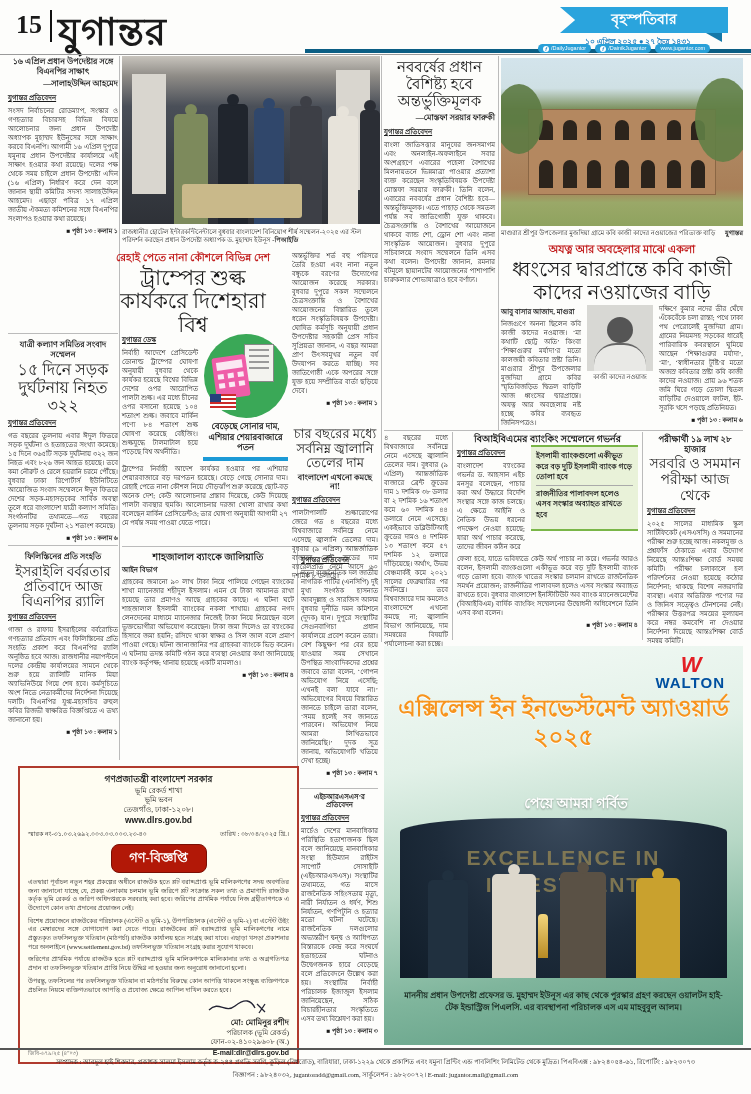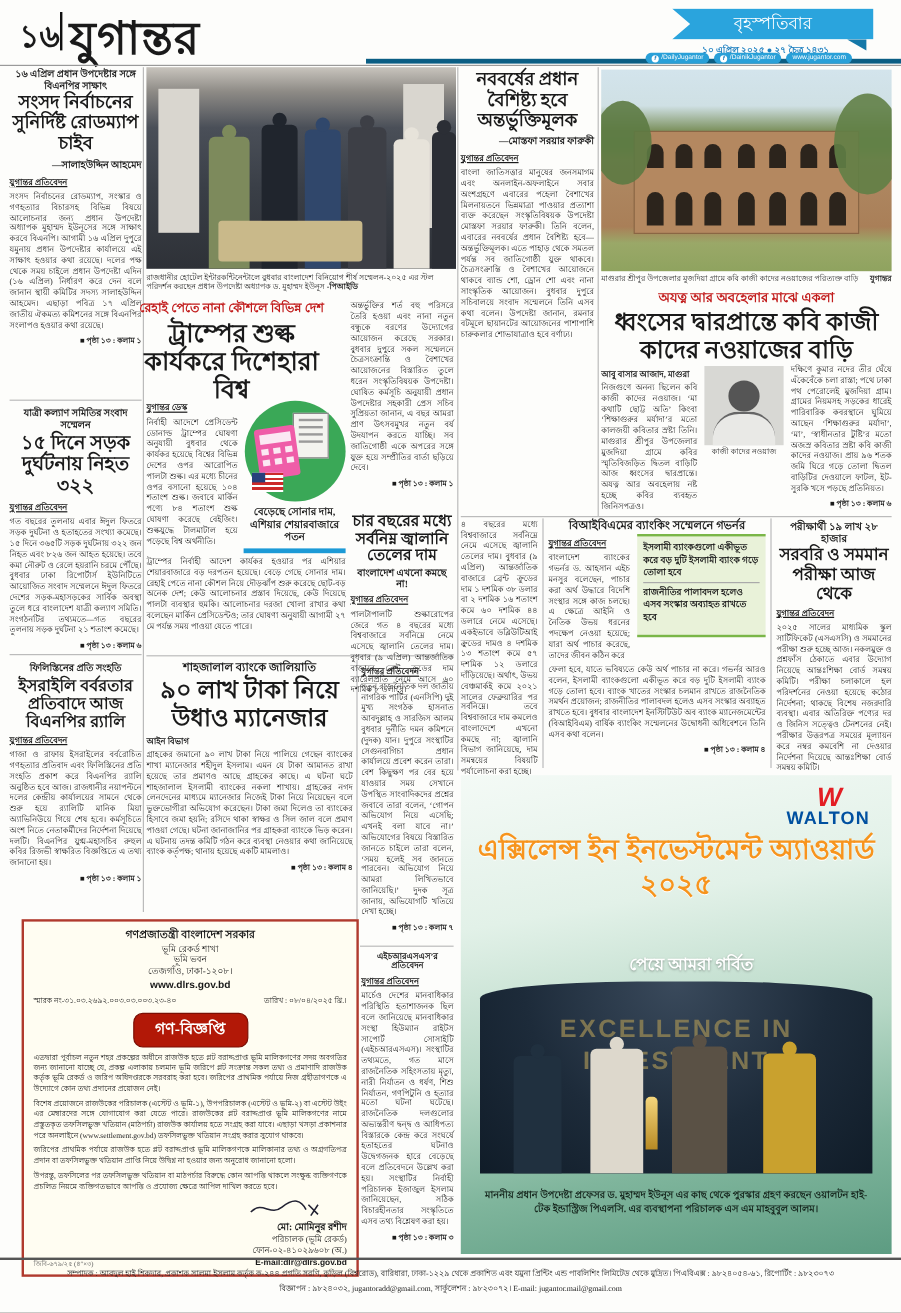--- a/index.html
+++ b/index.html
@@ -8,37 +8,37 @@
     position:relative; width:751px; height:1094px; margin:0 auto;
     background:#fdfdfb; overflow:hidden;
     font-family:"Liberation Serif","DejaVu Serif",serif; color:#1a1a1a;
   }
   
   .pageno { position:absolute; left:16px; top:10px; font-size:26px; font-weight:bold; }
   .logo-sep { position:absolute; left:50px; top:10px; width:2px; height:32px; background:#111; }
   .masthead { position:absolute; left:58px; top:2px; font-size:38px; font-weight:900; letter-spacing:1px; font-family:"Liberation Sans","DejaVu Sans",sans-serif; }
   .ribbon { position:absolute; left:560px; top:7px; width:168px; height:26px; background:#2aa4dd;
     clip-path:polygon(0 0,100% 0,100% 100%,0 100%,9% 50%);
-    color:#fff; font-weight:normal; font-size:14px; display:flex; align-items:center; justify-content:center;text-align:right; }
+    color:#fff; font-weight:bold; font-size:14px; display:flex; align-items:center; justify-content:center;text-align:right; }
   .ribbon-fold { position:absolute; left:706px; top:33px; width:0; height:0;
     border-left:16px solid transparent; border-top:9px solid #1478a8; }
   .dateline { position:absolute; left:548px; top:36px; width:180px; text-align:center;
     font-size:7.5px; color:#1c7fc0; font-weight:bold; }
   .badges { position:absolute; left:538px; top:44px; width:208px; display:flex; gap:4px; z-index:3; }
   .badge { background:#29a0d8; color:#fff; font-size:5.5px; line-height:9px; padding:0 5px;
     border-radius:5px; white-space:nowrap; font-family:"Liberation Sans",sans-serif; display:flex; align-items:center; gap:2px; }
   .fb { display:inline-block; width:6px; height:6px; border-radius:50%; background:#fff; color:#1c7fc0;
     font-size:5px; line-height:6px; text-align:center; font-weight:bold; }
   .head-bar { position:absolute; left:305px; top:49px; width:446px; height:4px; background:#0b5e84; }
   .head-rule { position:absolute; left:0; top:54px; width:751px; height:1px; background:#9a9a9a; }
   
   .art { position:absolute; }
   .kicker { font-weight:bold; text-align:center; font-size:8px; line-height:1.2; }
   .kicker.red { color:#c21d1d; }
-  .headline { font-weight:bold; text-align:center; line-height:1.12; margin:2px 0; }
+  .headline { font-weight:normal; text-align:center; line-height:1.12; margin:2px 0; }
   .byline { font-weight:bold; font-size:8px; text-align:right; margin:1px 0 2px; }
   .byline.left { text-align:left; }
   .credit { font-weight:bold; font-size:7px; margin:2px 0 3px; text-decoration:underline; }
   .body { font-size:6.8px; text-align:justify; line-height:1.32; color:#222; }
   .jump { font-size:6.4px; font-weight:bold; text-align:right; margin-top:2px; }
   .vrule { position:absolute; width:1px; background:#bbb; }
   .hrule { position:absolute; height:1px; background:#bbb; }
   
   .photo { position:absolute; overflow:hidden; }
   .caption { position:absolute; font-size:6.5px; line-height:1.25; color:#222; }
@@ -111,21 +111,21 @@
   
   .foot-rule { position:absolute; left:0; top:1048px; width:751px; height:2px; background:#555; }
   .footer { position:absolute; left:20px; top:1056px; width:711px; text-align:center;
     font-size:6.6px; line-height:1.9; color:#222; }
 </style>
 </head>
 <body>
 
 <div class="page">
 
-  <div class="pageno">১৬</div>
+  <div class="pageno">15</div>
   <div class="logo-sep"></div>
   <div class="masthead">যুগান্তর</div>
   <div class="ribbon">
     <span>বৃহস্পতিবার</span>
   </div>
   <div class="ribbon-fold"></div>
   <div class="dateline">১০ এপ্রিল ২০২৫ ● ২৭ চৈত্র ১৪৩১</div>
   <div class="badges">
     <span class="badge">
         <i class="fb">f</i>
@@ -149,21 +149,20 @@
   <div class="vrule" style="left:452px;top:432px;height:208px"></div>
   <div class="vrule" style="left:642px;top:432px;height:208px"></div>
   <div class="hrule" style="left:8px;top:333px;width:110px"></div>
   <div class="hrule" style="left:8px;top:545px;width:110px"></div>
   <div class="hrule" style="left:122px;top:546px;width:256px"></div>
   <div class="hrule" style="left:300px;top:788px;width:78px"></div>
   <div class="hrule" style="left:384px;top:430px;width:359px"></div>
 
   <div class="art" style="left:8px;top:57px;width:110px">
     <div class="kicker">১৬ এপ্রিল প্রধান উপদেষ্টার সঙ্গে বিএনপির সাক্ষাৎ</div>
-    <div class="headline" style="font-size:15px">সংসদ নির্বাচনের সুনির্দিষ্ট রোডম্যাপ চাইব</div>
     <div class="byline">—সালাহউদ্দিন আহমেদ</div>
     <div class="credit">যুগান্তর প্রতিবেদন</div>
     <div class="body">সংসদ নির্বাচনের রোডম্যাপ, সংস্কার ও গণহত্যার বিচারসহ বিভিন্ন বিষয়ে আলোচনার জন্য প্রধান উপদেষ্টা অধ্যাপক মুহাম্মদ ইউনূসের সঙ্গে সাক্ষাৎ করবে বিএনপি। আগামী ১৬ এপ্রিল দুপুরে যমুনায় প্রধান উপদেষ্টার কার্যালয়ে এই সাক্ষাৎ হওয়ার কথা রয়েছে। দলের পক্ষ থেকে সময় চাইলে প্রধান উপদেষ্টা এদিন (১৬ এপ্রিল) নির্ধারণ করে দেন বলে জানান স্থায়ী কমিটির সদস্য সালাহউদ্দিন আহমেদ। এছাড়া পবিত্র ১৭ এপ্রিল জাতীয় ঐকমত্য কমিশনের সঙ্গে বিএনপির সংলাপও হওয়ার কথা রয়েছে।</div>
     <div class="jump">■ পৃষ্ঠা ১৩ : কলাম ১</div>
   </div>
 
   <div class="art" style="left:8px;top:340px;width:110px">
     <div class="kicker">যাত্রী কল্যাণ সমিতির সংবাদ সম্মেলন</div>
     <div class="headline" style="font-size:16px">১৫ দিনে সড়ক দুর্ঘটনায় নিহত ৩২২</div>
     <div class="credit">যুগান্তর প্রতিবেদন</div>
@@ -237,21 +236,20 @@
 
   <div class="art" style="left:292px;top:425px;width:86px">
     <div class="headline" style="font-size:13px">চার বছরের মধ্যে সর্বনিম্ন জ্বালানি তেলের দাম</div>
     <div class="kicker" style="font-size:8px">বাংলাদেশ এখনো কমছে না!</div>
     <div class="credit">যুগান্তর প্রতিবেদন</div>
     <div class="body">পালটাপালটি শুল্কারোপের জেরে গত ৪ বছরের মধ্যে বিশ্ববাজারে সর্বনিম্নে নেমে এসেছে জ্বালানি তেলের দাম। বুধবার (৯ এপ্রিল) আন্তর্জাতিক বাজারে ব্রেন্ট ক্রুডের দাম ব্যারেলপ্রতি নেমে আসে ৬০ দশমিক ৮ ডলারে।</div>
   </div>
 
   <div class="art" style="left:122px;top:552px;width:172px">
     <div class="kicker" style="font-size:9.5px">শাহজালাল ব্যাংকে জালিয়াতি</div>
-    <div class="headline" style="font-size:20px">৯০ লাখ টাকা নিয়ে উধাও ম্যানেজার</div>
     <div class="byline left" style="font-size:7px">আইন বিভাগ</div>
     <div class="body">গ্রাহকের জমানো ৯০ লাখ টাকা নিয়ে পালিয়ে গেছেন ব্যাংকের শাখা ম্যানেজার শহীদুল ইসলাম। এমন যে টাকা আমানত রাখা হয়েছে তার প্রমাণও আছে গ্রাহকের কাছে। এ ঘটনা ঘটে শাহজালাল ইসলামী ব্যাংকের নকলা শাখায়। গ্রাহকের নগদ লেনদেনের মাধ্যমে ম্যানেজার নিজেই টাকা নিয়ে নিয়েছেন বলে ভুক্তভোগীরা অভিযোগ করেছেন। টাকা জমা দিলেও তা ব্যাংকের হিসাবে জমা হয়নি; রসিদে থাকা স্বাক্ষর ও সিল জাল বলে প্রমাণ পাওয়া গেছে। ঘটনা জানাজানির পর গ্রাহকরা ব্যাংকে ভিড় করেন। এ ঘটনায় তদন্ত কমিটি গঠন করে ব্যবস্থা নেওয়ার কথা জানিয়েছে ব্যাংক কর্তৃপক্ষ; থানায় হয়েছে একটি মামলাও।</div>
     <div class="jump">■ পৃষ্ঠা ১৩ : কলাম ৪</div>
   </div>
 
   <div class="art" style="left:301px;top:552px;width:77px">
     <div class="credit">যুগান্তর প্রতিবেদন</div>
     <div class="body">নতুন রাজনৈতিক দল জাতীয় নাগরিক পার্টির (এনসিপি) দুই মুখ্য সংগঠক হাসনাত আবদুল্লাহ ও সারজিস আলম বুধবার দুর্নীতি দমন কমিশনে (দুদক) যান। দুপুরে সংস্থাটির সেগুনবাগিচা প্রধান কার্যালয়ে প্রবেশ করেন তারা। বেশ কিছুক্ষণ পর বের হয়ে যাওয়ার সময় সেখানে উপস্থিত সাংবাদিকদের প্রশ্নের জবাবে তারা বলেন, ‘গোপন অভিযোগ নিয়ে এসেছি; এখনই বলা যাবে না।’ অভিযোগের বিষয়ে বিস্তারিত জানতে চাইলে তারা বলেন, ‘সময় হলেই সব জানতে পারবেন। অভিযোগ নিয়ে আমরা লিখিতভাবে জানিয়েছি।’ দুদক সূত্র জানায়, অভিযোগটি খতিয়ে দেখা হচ্ছে।</div>
     <div class="jump">■ পৃষ্ঠা ১৩ : কলাম ৭</div>
   </div>

